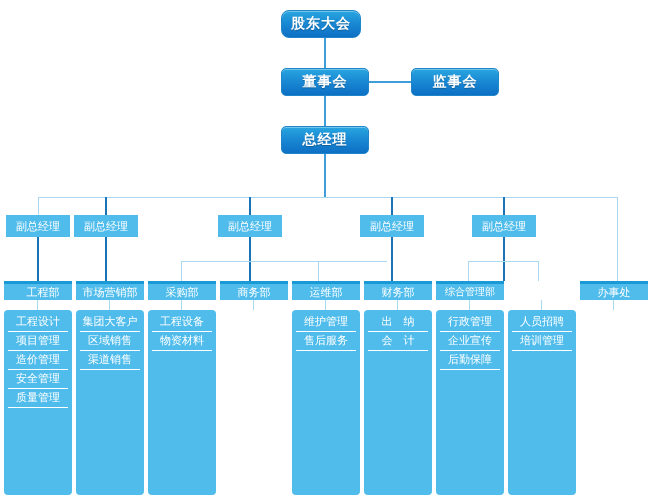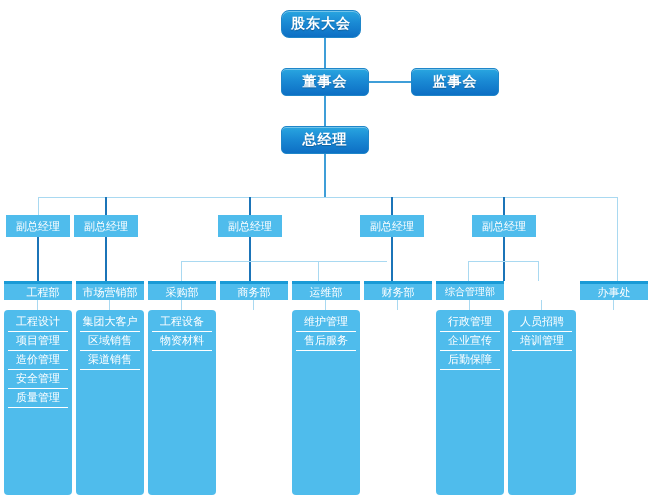--- a/index.html
+++ b/index.html
@@ -207,20 +207,24 @@
       <div class="item">渠道销售</div>
     </div>
   <div class="dept-panel" style="left:148px; top:310px; width:68px; height:185px;">
       <div class="item">工程设备</div>
       <div class="item">物资材料</div>
     </div>
   <div class="dept-panel" style="left:292px; top:310px; width:68px; height:185px;">
       <div class="item">维护管理</div>
       <div class="item">售后服务</div>
     </div>
+  <div class="dept-panel" style="left:364px; top:310px; width:68px; height:185px;">
+      <div class="item">出　纳</div>
+      <div class="item">会　计</div>
+    </div>
   <div class="dept-panel" style="left:436px; top:310px; width:68px; height:185px;">
       <div class="item">行政管理</div>
       <div class="item">企业宣传</div>
       <div class="item">后勤保障</div>
     </div>
   <div class="dept-panel" style="left:508px; top:310px; width:68px; height:185px;">
       <div class="item">人员招聘</div>
       <div class="item">培训管理</div>
     </div>
 

